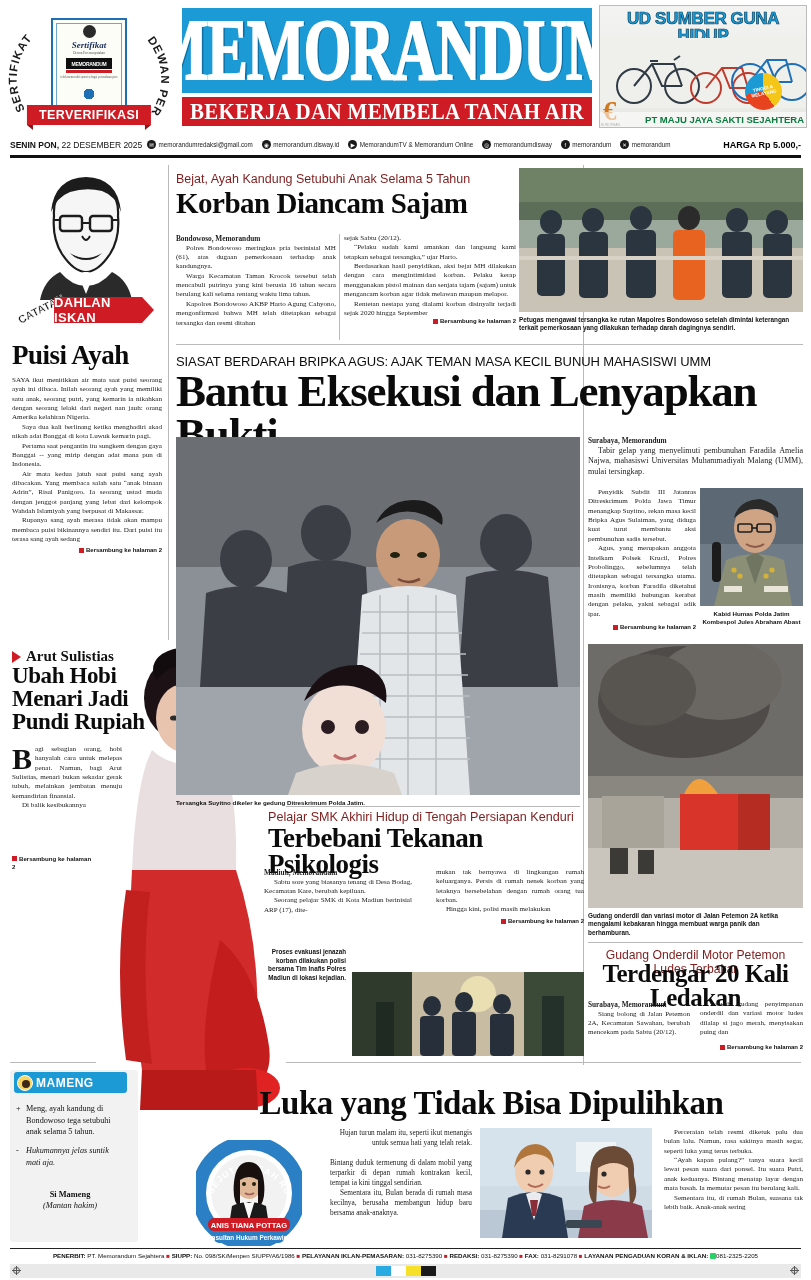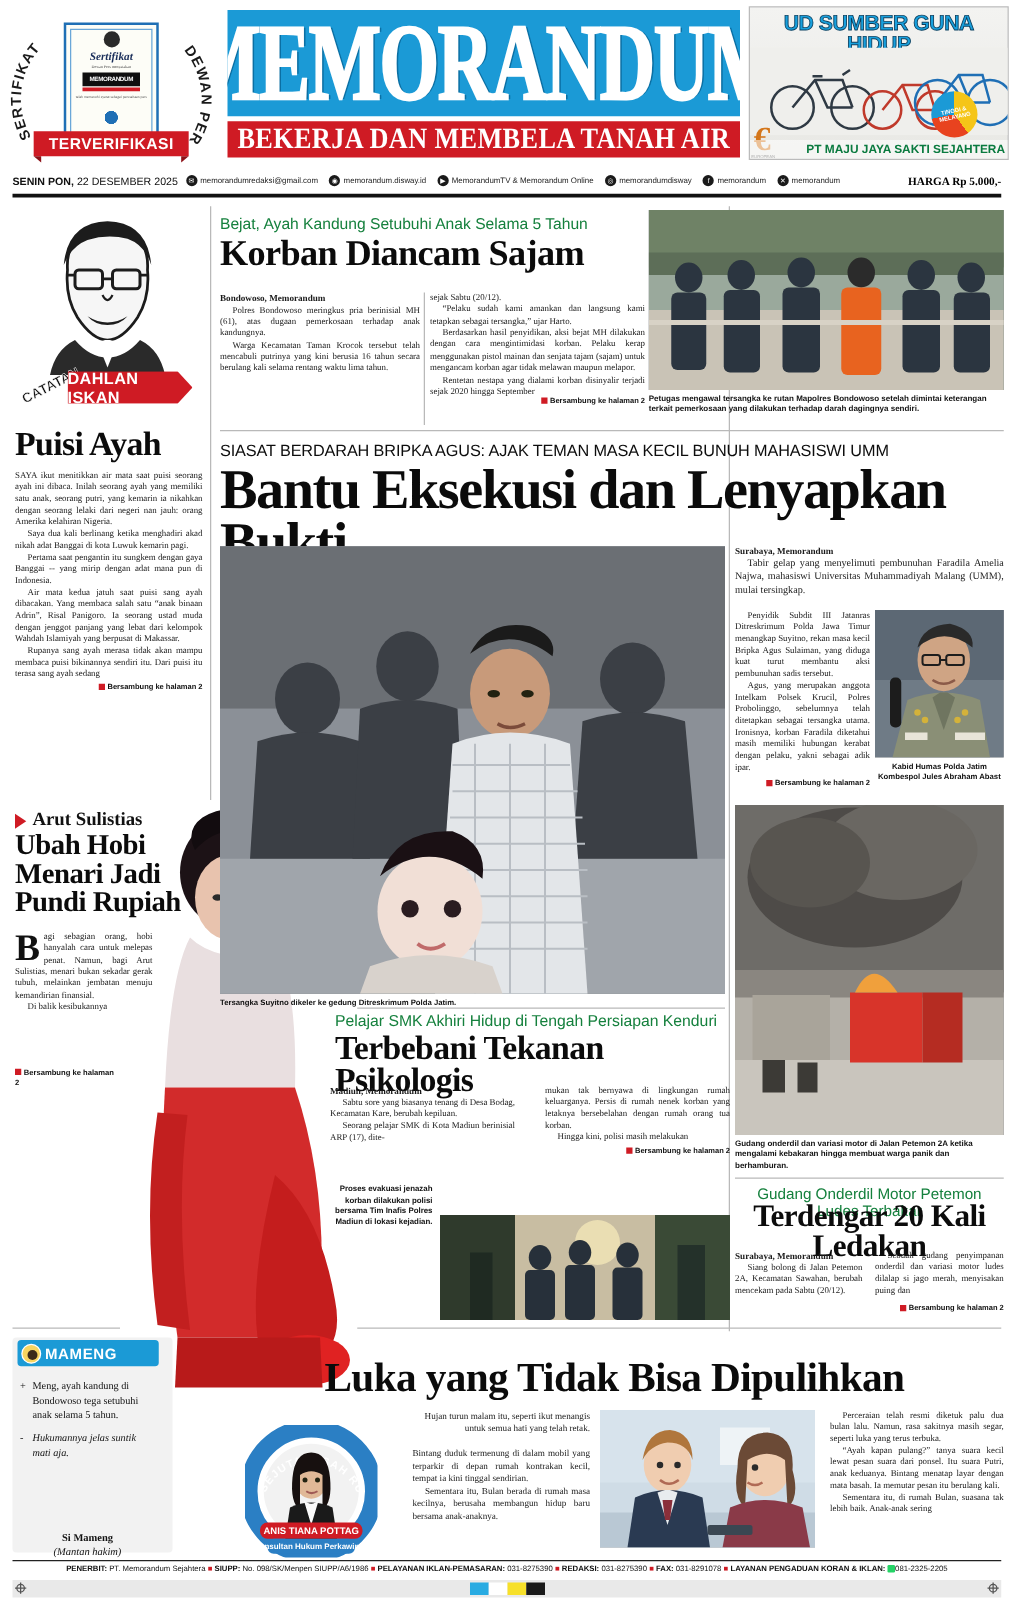--- a/index.html
+++ b/index.html
@@ -80,27 +80,27 @@
 
   
   .infobar { position:absolute; top:136px; left:10px; width:791px; height:17px; display:flex; align-items:center; }
   .info-date { font-family:"Liberation Sans", sans-serif; font-size:8.5px; font-weight:bold; color:#111; white-space:nowrap;}
   .info-date em { font-style:normal; font-weight:normal; }
   .info-socials { flex:1; display:flex; align-items:center; justify-content:center; gap:9px; }
   .soc { display:flex; align-items:center; gap:2.5px; }
   .soc .ic { width:9px; height:9px; border-radius:50%; background:#1a1a1a; color:#fff; font-size:5.5px;
      display:flex; align-items:center; justify-content:center; font-family:"Liberation Sans",sans-serif; }
   .soc .tx { font-family:"Liberation Sans",sans-serif; font-size:6.3px; color:#1a1a1a; white-space:nowrap; }
-  .info-price { font-family:Liberation Serif, serif; font-size:9px; font-weight:bold; white-space:nowrap;margin-left:48px; }
+  .info-price { font-family:Liberation Sans, sans-serif; font-size:9px; font-weight:bold; white-space:nowrap;margin-left:48px; }
   .rule { position:absolute; left:10px; width:791px; height:2.5px; background:#111; }
 
   
   .vline { position:absolute; width:1px; background:#b9b9b9; }
   .hline { position:absolute; height:1px; background:#b9b9b9; }
-  .kicker { font-family:"Liberation Sans", sans-serif; font-weight:300; color:#15803d; }
+  .kicker { font-family:"Liberation Sans", sans-serif; font-weight:300; color:#7f1d1d; }
   .hl { font-family:"Liberation Serif", serif; font-weight:bold; color:#0b0b0b; line-height:0.95; letter-spacing:-0.5px; }
   .body-t { font-family:"Liberation Serif", serif; font-size:7.1px; line-height:1.32; text-align:justify; color:#1b1b1b; }
   .body-t p { text-indent:10px; }
   .body-t p.noind { text-indent:0; }
   .dateline { font-weight:bold; font-size:7.3px; font-family:"Liberation Serif",serif; }
   .jump { font-family:"Liberation Sans", sans-serif; font-weight:bold; font-size:6px; color:#111; text-align:right; }
   .jump .sq { display:inline-block; width:5px; height:5px; background:#cf1b24; margin-right:2px; vertical-align:middle; }
   .cap { font-family:"Liberation Sans", sans-serif; font-weight:bold; font-size:6.4px; line-height:1.3; color:#111; }
   .photo { background:#8a8f94; position:absolute; overflow:hidden; }
 
@@ -137,21 +137,21 @@
      display:flex; align-items:center; gap:3px; padding-left:3px; }
   .mameng-ava { width:16px; height:16px; border-radius:50%; background:#f7d560; border:1px solid #fff; position:relative; }
   .mameng-ava::after { content:""; position:absolute; left:4px; top:4px; width:8px; height:8px; border-radius:50%; background:#3b2a1a; }
   .mameng-head span { font-family:"Liberation Sans",sans-serif; font-weight:bold; font-size:12px; color:#fff; letter-spacing:0.5px; }
   .mameng-l { position:absolute; left:16px; top:1103px; width:108px; font-family:"Liberation Serif",serif;
      font-size:8.2px; line-height:1.42; color:#111; }
   .mameng-l .b { display:flex; gap:4px; margin-bottom:7px; }
   .mameng-l .b .m { width:6px; flex:none; }
   .mameng-l .b.it .t { font-style:italic; }
   .mameng-sig { position:absolute; left:16px; top:1190px; width:108px; text-align:center;
-     font-family:"Liberation Serif",serif; font-size:8.4px; color:#111;margin-top:36px; }
+     font-family:"Liberation Serif",serif; font-size:8.4px; color:#111; }
   .mameng-sig b { display:block; }
   .mameng-sig i { display:block; margin-top:2px; }
 
   
   .s1-kicker { position:absolute; left:176px; top:172px; width:340px; font-size:12.5px; }
   .s1-head { position:absolute; left:176px; top:190px; width:344px; font-size:29px; }
   .s1-c1 { position:absolute; left:176px; top:234px; width:160px; }
   .s1-c2 { position:absolute; left:344px; top:234px; width:172px; }
   .s1-photo { left:519px; top:168px; width:284px; height:144px; }
   .s1-cap { position:absolute; left:519px; top:316px; width:284px; }
@@ -409,20 +409,21 @@
     <b>Si Mameng</b>
     <i>(Mantan hakim)</i>
   </div>
 
   <div class="s1-kicker kicker">Bejat, Ayah Kandung Setubuhi Anak Selama 5 Tahun</div>
   <div class="s1-head hl">Korban Diancam Sajam</div>
   <div class="s1-c1 body-t">
     <p class="noind dateline">Bondowoso, Memorandum</p>
     <p>Polres Bondowoso meringkus pria berinisial MH (61), atas dugaan pemerkosaan terhadap anak kandungnya.</p>
     <p>Warga Kecamatan Taman Krocok tersebut telah mencabuli putrinya yang kini berusia 16 tahun secara berulang kali selama rentang waktu lima tahun.</p>
+    <p>Kapolres Bondowoso AKBP Harto Agung Cahyono, mengonfirmasi bahwa MH telah ditetapkan sebagai tersangka dan resmi ditahan</p>
   </div>
   <div class="s1-c2 body-t">
     <p class="noind">sejak Sabtu (20/12).</p>
     <p>“Pelaku sudah kami amankan dan langsung kami tetapkan sebagai tersangka,” ujar Harto.</p>
     <p>Berdasarkan hasil penyidikan, aksi bejat MH dilakukan dengan cara mengintimidasi korban. Pelaku kerap menggunakan pistol mainan dan senjata tajam (sajam) untuk mengancam korban agar tidak melawan maupun melapor.</p>
     <p>Rentetan nestapa yang dialami korban disinyalir terjadi sejak 2020 hingga September</p>
     <div class="jump"><span class="sq"></span><span>Bersambung ke halaman 2</span></div>
   </div>
   <svg class="photo s1-photo" viewBox="0 0 284 144">
     <rect width="284" height="144" fill="#7d8b7a"></rect>

